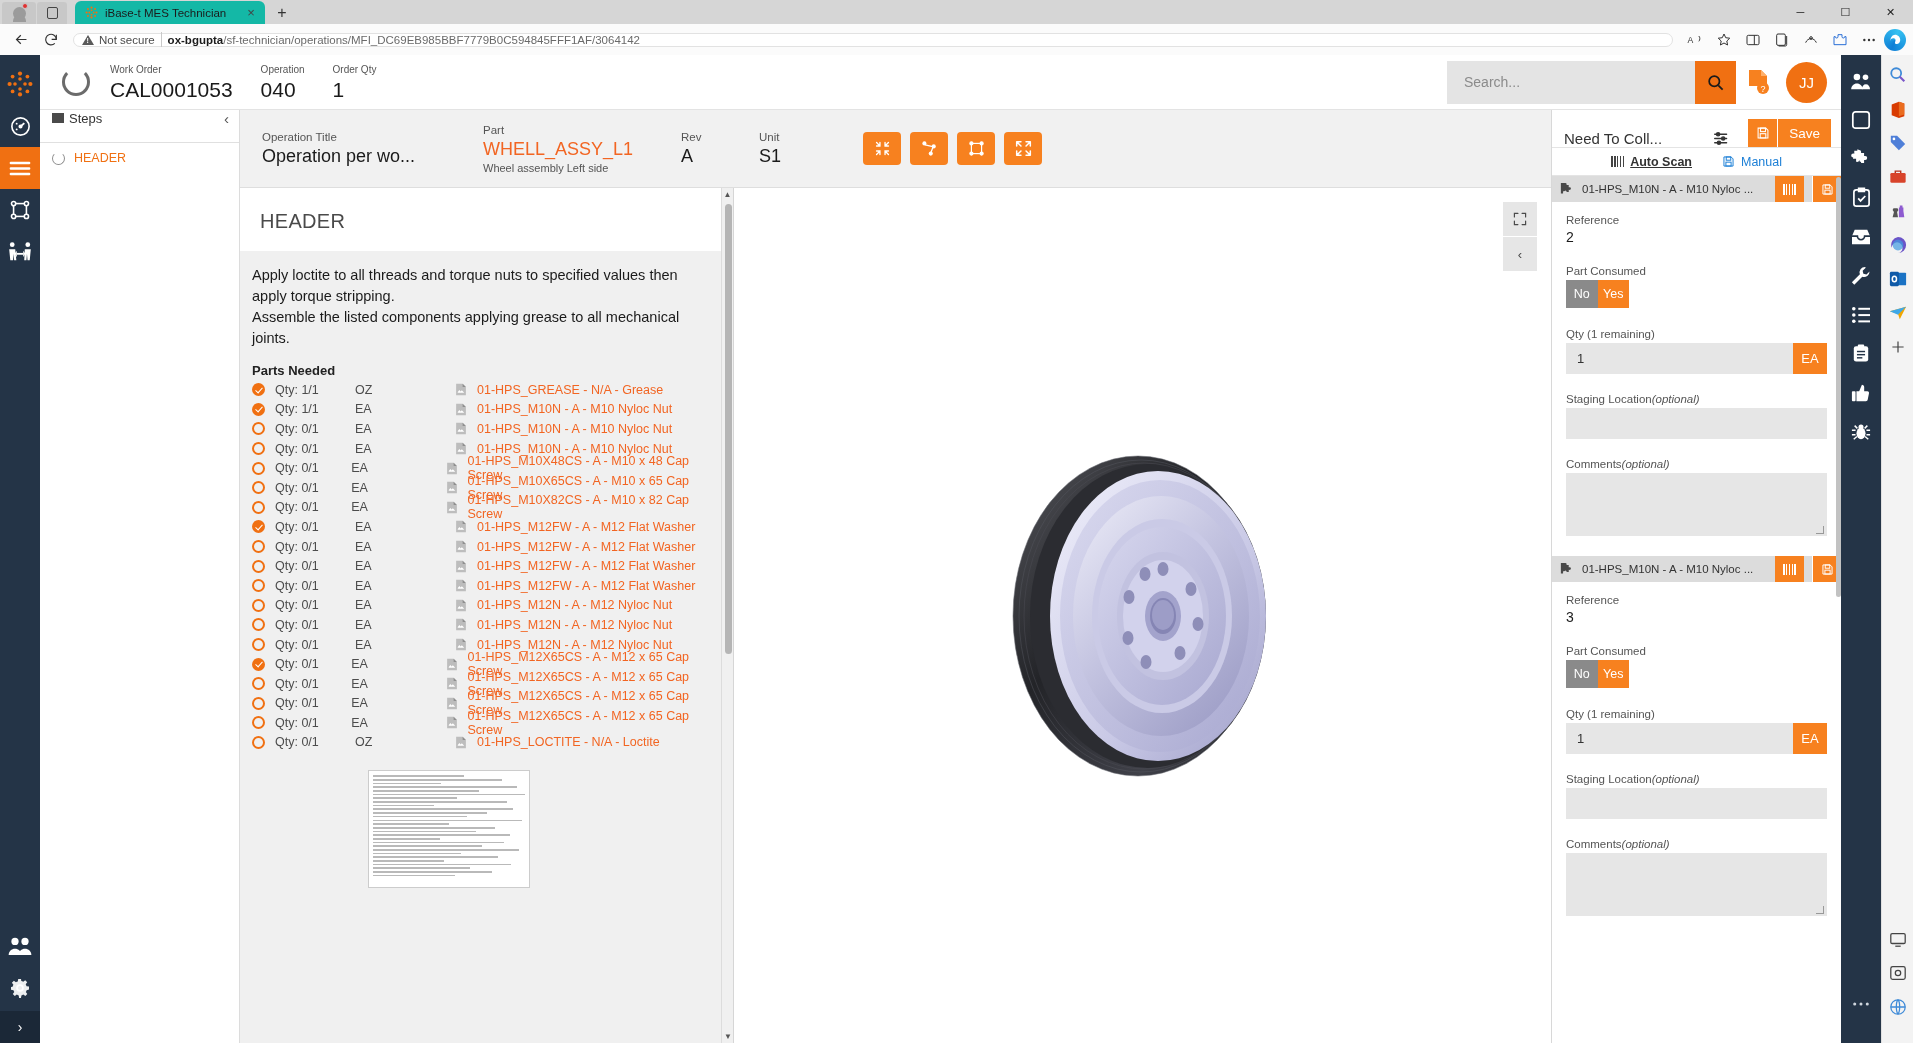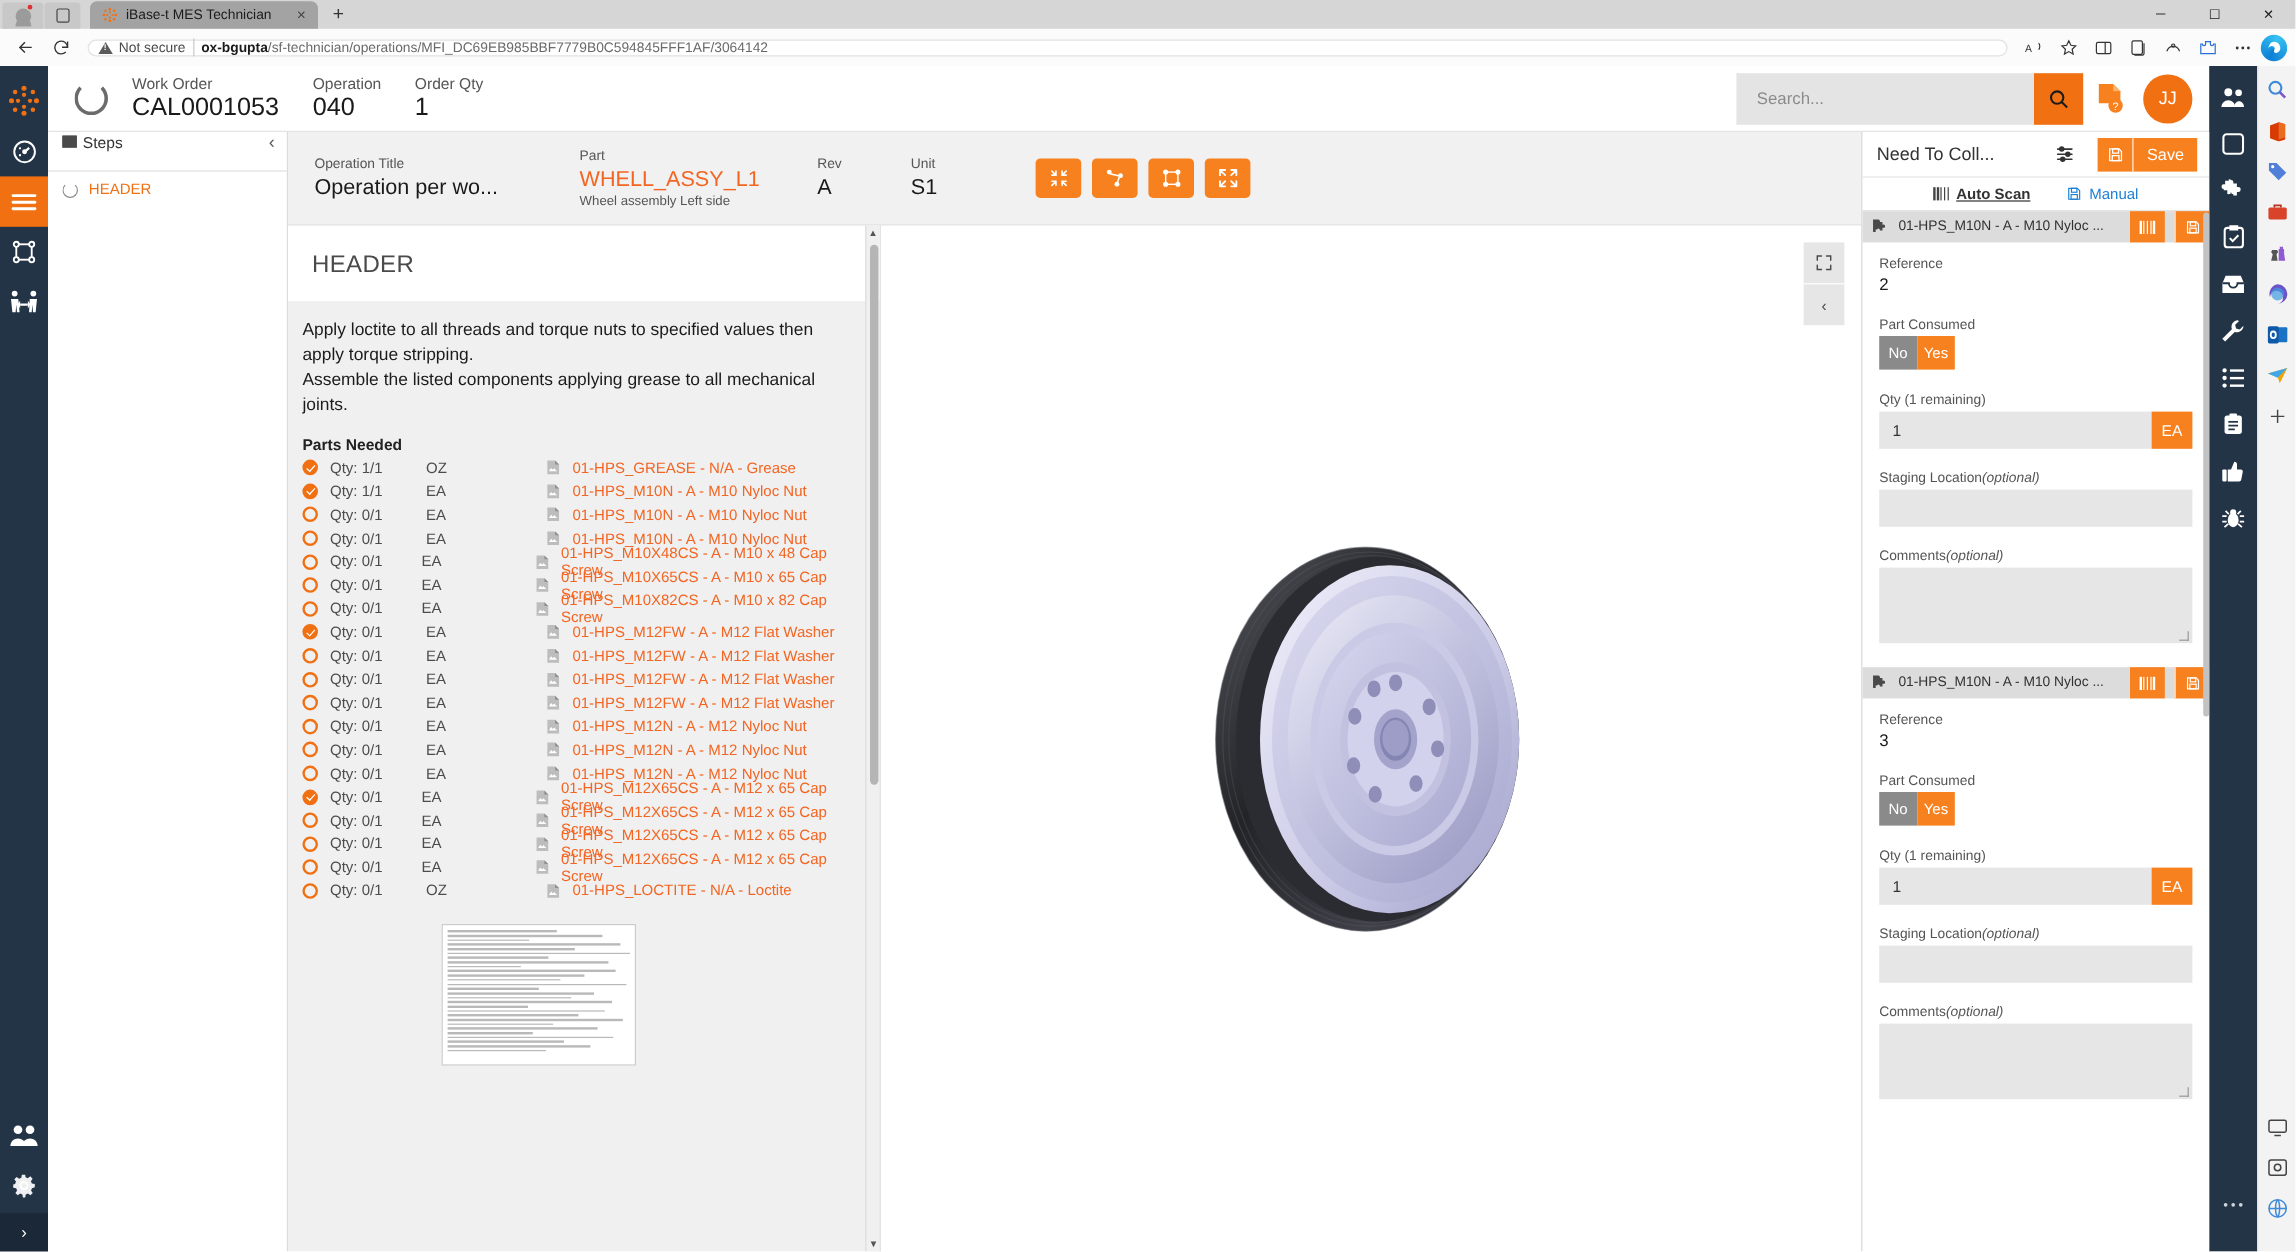--- a/index.html
+++ b/index.html
@@ -34,21 +34,21 @@
     background: #e03131; top: 1px; right: 8px; border: 1px solid #c8c8c8;
   }
   .vtab-btn {
     width: 30px; height: 22px; display:flex; align-items:center; justify-content:center;
     background: #c8c8c8; border-radius: 3px 3px 0 0; margin-left: 1px;
   }
   .vtab-ico {
     width: 11px; height: 12px; border: 1.6px solid #444; border-radius: 2px;
   }
   .tab {
-    height: 23px; background: #a3a3a3; border-radius: 6px 6px 0 0;
+    height: 23px; background: #14b8a6; border-radius: 6px 6px 0 0;
     display: flex; align-items: center; gap: 7px;
     padding: 0 6px 0 10px; margin-left: 8px; width: 190px;
     font-size: 11px; color: #1b1b1b; position: relative;
   }
   .tab-favicon { width: 13px; height: 13px; position: relative; flex: 0 0 13px; }
   .tab-title { flex: 1; white-space: nowrap; overflow: hidden; text-overflow: ellipsis; font-size: 11.5px; }
   .tab-close { width: 16px; height: 16px; display:flex; align-items:center; justify-content:center; font-size:13px; color:#444; }
   .newtab {
     width: 26px; height: 22px; display:flex; align-items:center; justify-content:center;
     font-size: 16px; color: #333; margin-left: 4px;
@@ -112,21 +112,21 @@
 
   .apphead {
     height: 55px; background: #fff; display: flex; align-items: center;
     border-bottom: 1px solid #e3e3e3; flex: 0 0 55px;
   }
   .loader-ring {
     width: 28px; height: 28px; border: 3px solid #6b6b6b; border-radius: 50%;
     border-top-color: transparent; margin: 0 20px 0 22px;
   }
   .kv { margin-right: 28px; }
-  .kv .k { font-size: 13px; color: #555; line-height: 14px; }
+  .kv .k { font-size: 10px; color: #555; line-height: 14px; }
   .kv .v { font-size: 21px; color: #1a1a1a; line-height: 25px; }
   .head-spacer { flex: 1; }
   .searchbox {
     width: 248px; height: 43px; background: #e4e4e4; display: flex; align-items: center;
     padding-left: 17px; font-size: 14px; color: #8b8b8b;
   }
   .search-btn {
     width: 41px; height: 43px; background: #f07012; display:flex; align-items:center; justify-content:center;
   }
   .head-ico-btn { width: 44px; height: 43px; display:flex; align-items:center; justify-content:center; }
@@ -215,21 +215,21 @@
     justify-content:center; color:#4a4a4a; font-size:13px;
   }
   .wheel-wrap { position:absolute; left:50%; top:50%; transform: translate(-50%,-50%); }
 
   
   .rightpanel {
     width: 290px; flex: 0 0 290px; background: #fff; border-left: 1px solid #d8d8d8;
     display: flex; flex-direction: column; position: relative; overflow: hidden;
   }
   .rp-head {
-    height: 38px; display:flex; align-items:center; padding-left: 12px; gap: 10px;
+    height: 38px; display:flex; align-items:flex-end; padding-left: 12px; gap: 10px;
     border-bottom: 1px solid #e4e4e4;
   }
   .rp-title { font-size: 15px; color:#333; }
   .rp-sliders { margin-left: auto; color:#333; display:flex;align-items:center; }
   .rp-save-group { display:flex; height: 28px; margin-left: 8px; margin-right: 10px; }
   .rp-save-ico {
     width: 30px; background:#f7811f; display:flex;align-items:center;justify-content:center;
     color:#fff; border-right: 1px solid #fff;
   }
   .rp-save-txt {

